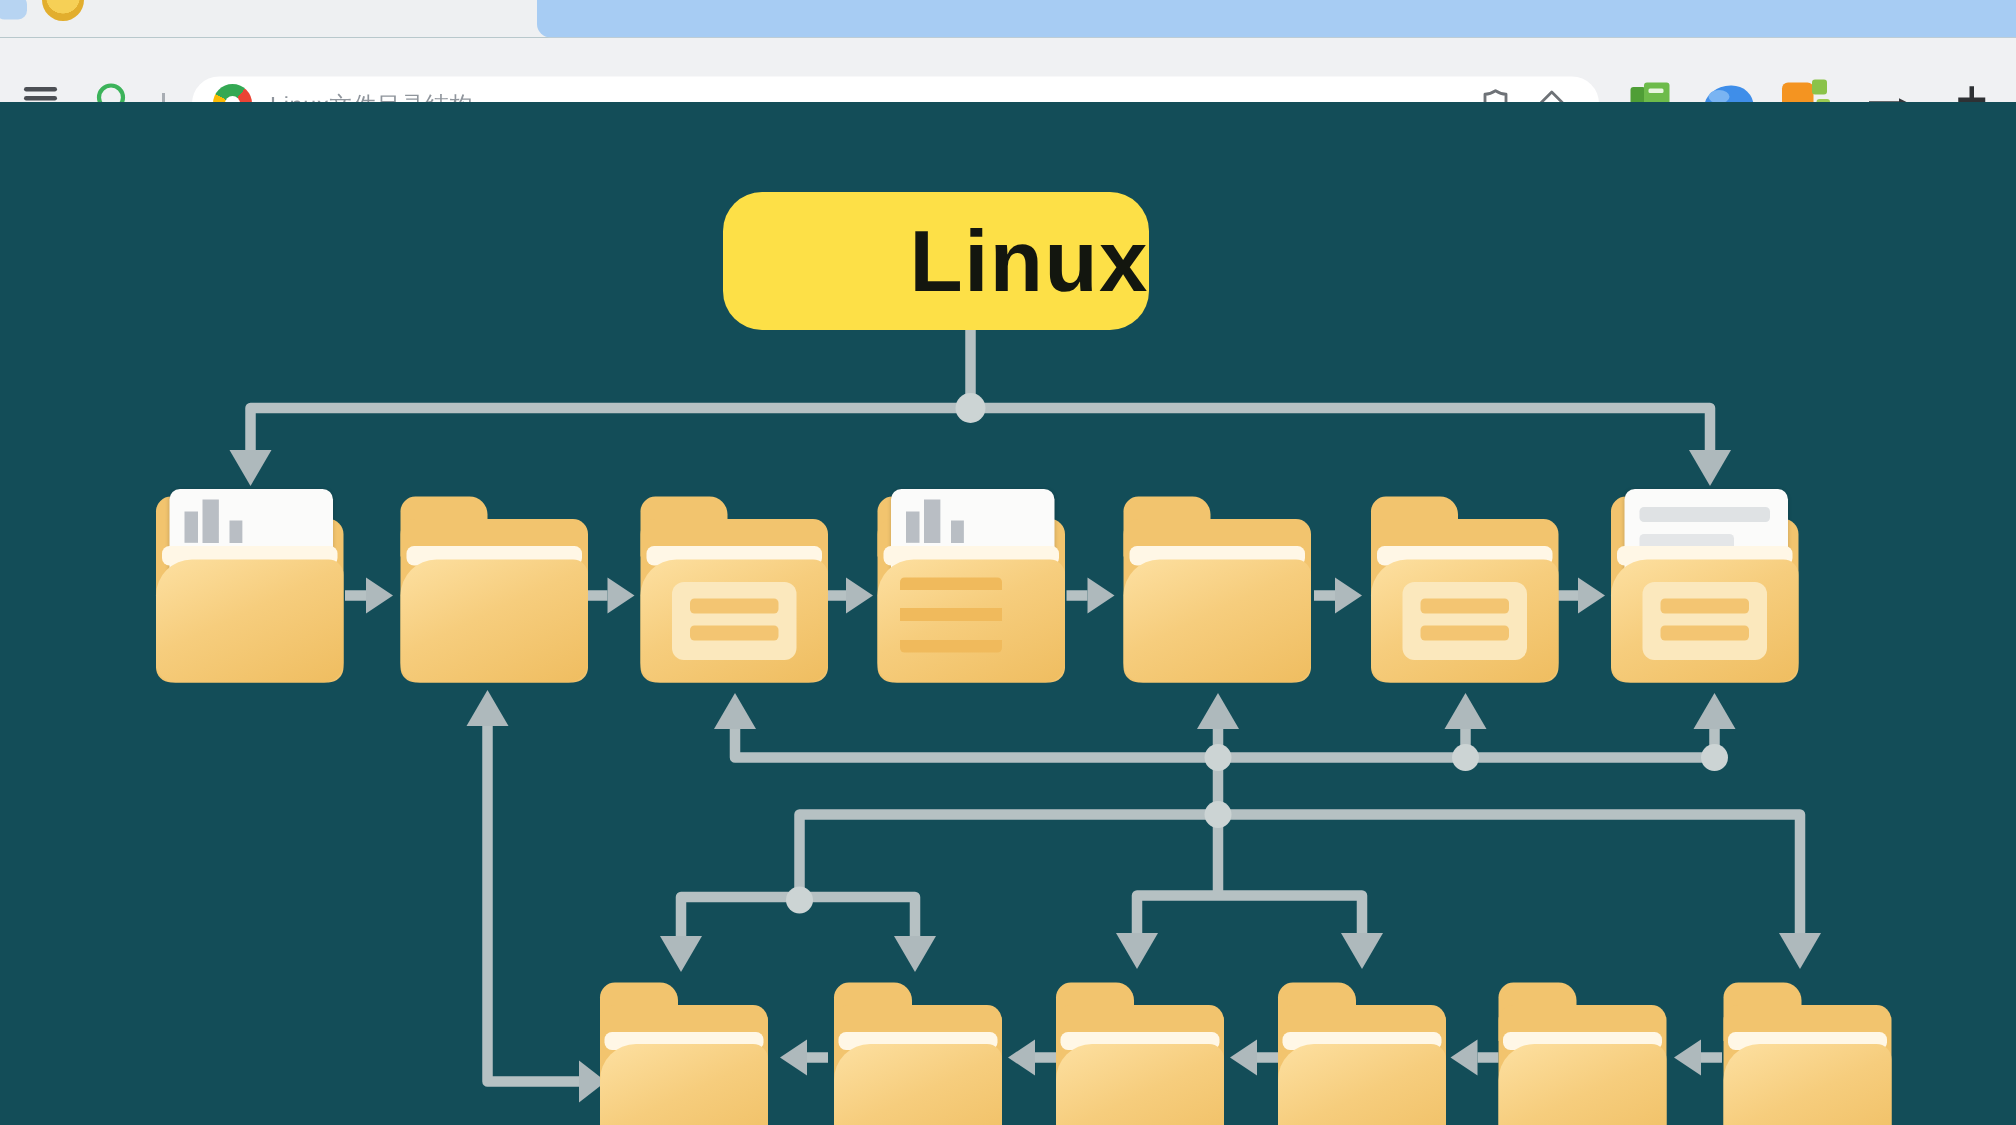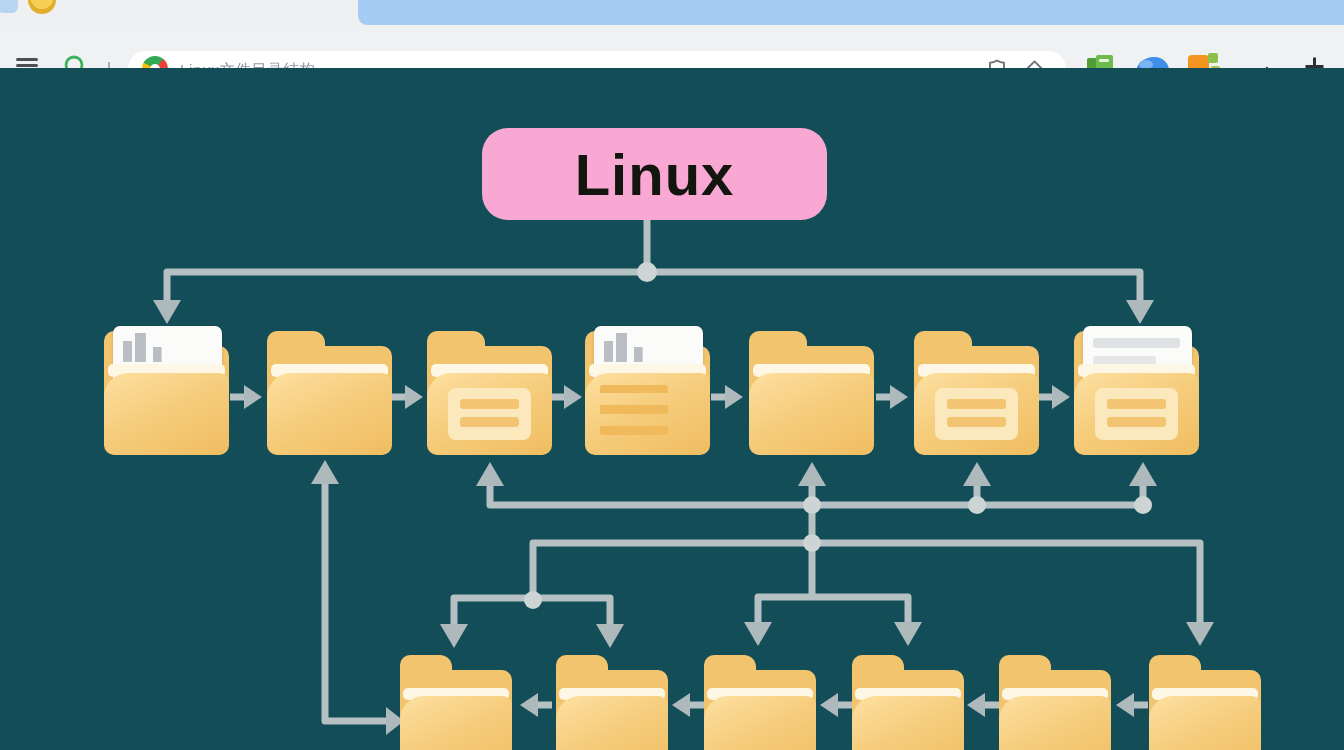--- a/index.html
+++ b/index.html
@@ -39,22 +39,22 @@
   .eo-a{position:absolute;left:0;top:2px;width:21px;height:27px;background:#f49421;border-radius:4px;}
   .eo-b{position:absolute;left:20px;top:0;width:10px;height:10px;background:#8bc34a;border-radius:2px;}
   .eo-c{position:absolute;left:23px;top:13px;width:9px;height:9px;background:#9ccb52;border-radius:2px;}
   .win-ic{position:absolute;}
   .ic-dash{left:1244px;top:37px;}
   .ic-plus{left:1304px;top:31px;}
 
   
   .content{position:absolute;left:0;top:68px;width:1344px;height:682px;background:#134d58;overflow:hidden;}
   .connectors{position:absolute;left:0;top:0;z-index:1;}
-  .linux-box{position:absolute;left:482px;top:60px;width:345px;height:92px;background:#f9a8d4;
-    border-radius:26px;z-index:2;display:flex;align-items:center;justify-content:center;}
+  .linux-box{position:absolute;left:482px;top:60px;width:284px;height:92px;background:#fde047;
+    border-radius:26px;z-index:2;display:flex;align-items:center;justify-content:flex-end;}
   .linux-box span{font-size:58px;font-weight:800;color:#13160f;letter-spacing:1px;}
 
   
   .folder{position:absolute;z-index:2;}
   .f-tab{position:absolute;left:0;top:0;width:46%;height:32%;background:#f2c46e;border-radius:10px 12px 0 0;}
   .f-back{position:absolute;left:0;top:12%;width:100%;height:88%;background:#f2c46e;border-radius:10px;}
   .f-paper{position:absolute;left:7%;top:-4%;width:87%;height:58%;background:#fbfbfa;border-radius:7px;box-shadow:0 1px 3px rgba(0,0,0,.18);}
   .f-paper.blocks::before{content:"";position:absolute;left:9%;top:10%;width:36%;height:40%;
     background:linear-gradient(#b9bec4,#b9bec4) 0 100%/24% 72% no-repeat,
                linear-gradient(#b9bec4,#b9bec4) 44% 0/28% 100% no-repeat,

